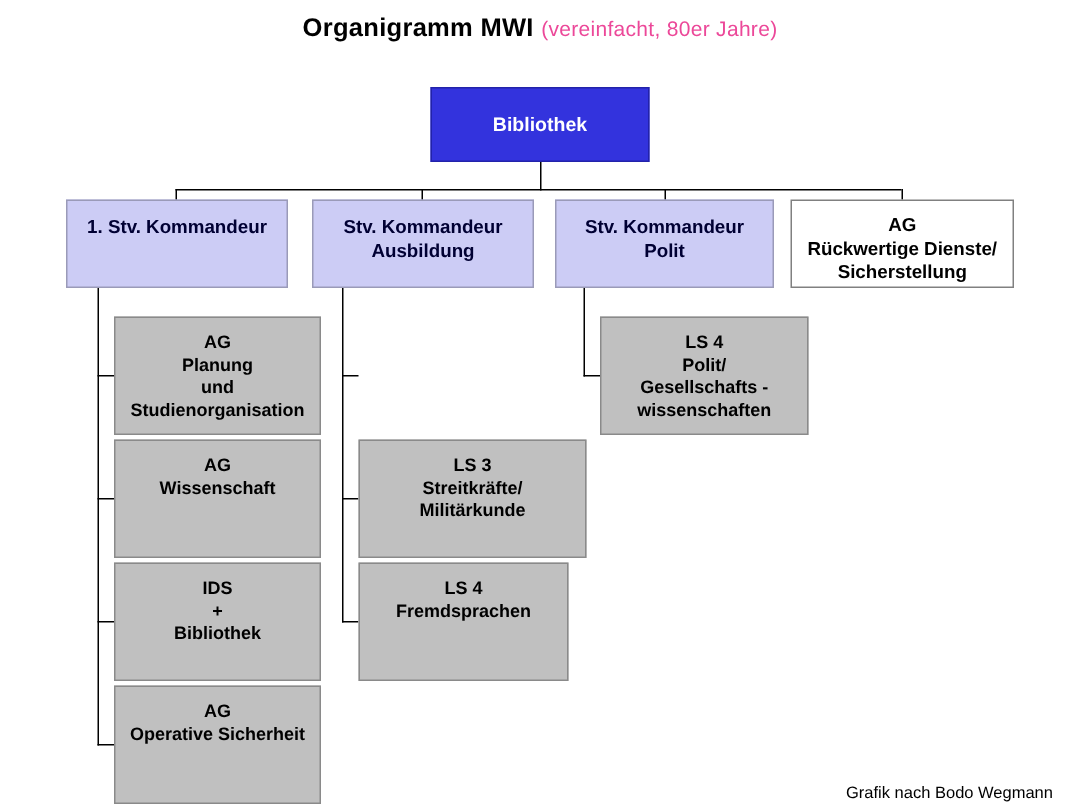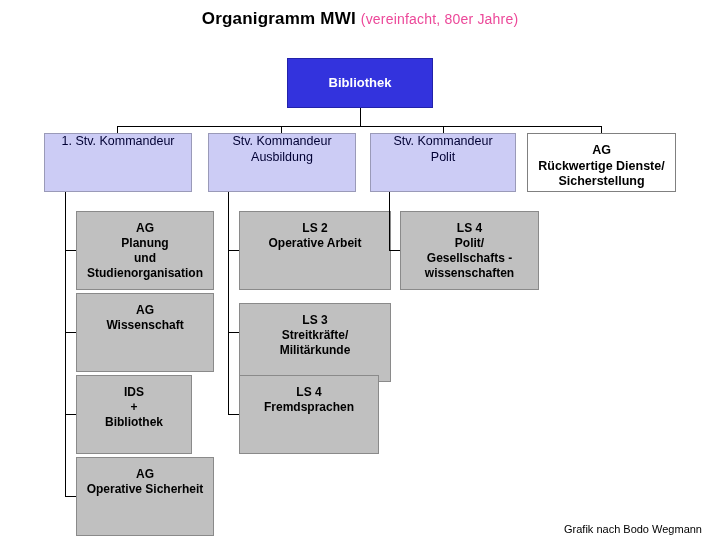--- a/index.html
+++ b/index.html
@@ -65,21 +65,22 @@
     align-items: center;
     padding: 0 4px;
   }
 
   
   .node.deputy {
     background: #ccccf5;
     border: 1px solid #9a9ab8;
     color: #000033;
     font-size: 12.5px;
-    font-weight: normal;
+    font-weight: bold;
+    padding-top: 10px;
   }
 
   
   .node.plain {
     background: #ffffff;
     border: 1px solid #808080;
     color: #000000;
     font-size: 12.5px;
     font-weight: bold;
     padding-top: 9px;
@@ -162,42 +163,38 @@
 Planung
 und
 Studienorganisation</span>
   </div>
 
   <div class="node unit" style="left:76px; top:293px; width:138px; height:79px;">
     <span class="node-label">AG
 Wissenschaft</span>
   </div>
 
-  <div class="node unit" style="left:76px; top:375px; width:116px; height:79px;">
+  <div class="node unit" style="left:76px; top:375px; width:138px; height:79px;">
     <span class="node-label">IDS
 +
 Bibliothek</span>
   </div>
 
   <div class="node unit" style="left:76px; top:457px; width:138px; height:79px;">
     <span class="node-label">AG
 Operative Sicherheit</span>
   </div>
 
   <div class="line v" style="left:228px; top:192px; height:223px;"></div>
   <div class="line h" style="left:228px; top:250px; width:11px;"></div>
   <div class="line h" style="left:228px; top:332px; width:11px;"></div>
   <div class="line h" style="left:228px; top:414px; width:11px;"></div>
 
-  <div class="node unit" style="left:239px; top:211px; width:152px; height:79px;">
-    <span class="node-label">LS 2
-Operative Arbeit</span>
-  </div>
-
-  <div class="node unit" style="left:239px; top:293px; width:152px; height:79px;margin-top:10px;">
+
+  <div class="node unit" style="left:239px; top:293px; width:152px; height:79px;">
     <span class="node-label">LS 3
 Streitkräfte/
 Militärkunde</span>
   </div>
 
   <div class="node unit" style="left:239px; top:375px; width:140px; height:79px;">
     <span class="node-label">LS 4
 Fremdsprachen</span>
   </div>
 

